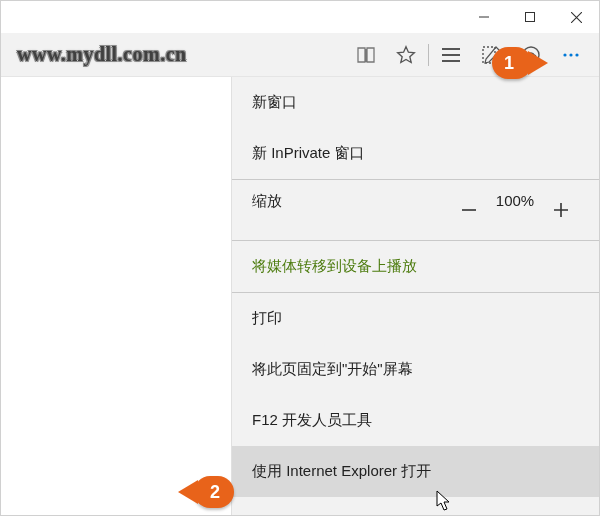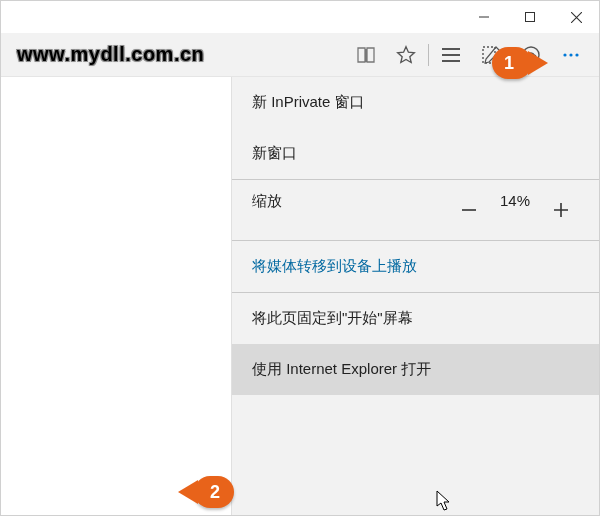--- a/index.html
+++ b/index.html
@@ -28,27 +28,28 @@
   .toolbar {
     height: 44px;
     background: #f2f2f2;
     border-bottom: 1px solid #e5e5e5;
     display: flex; align-items: center;
     padding: 0 8px;
   }
   .url {
     flex: 1;
     font-size: 20px;
-    color: #000000;
+    color: #404040;
     font-weight: bold;
     text-shadow: -1px -1px 0 #8c8c8c, 1px -1px 0 #8c8c8c, -1px 1px 0 #8c8c8c, 1px 1px 0 #8c8c8c,
                  0 0 3px rgba(0,0,0,0.3);
     padding-left: 8px;
     letter-spacing: 0.5px;
     white-space: nowrap;
+    font-family: Liberation Serif, serif;
   }
   .tool-icon {
     width: 40px; height: 40px;
     display: flex; align-items:center; justify-content:center;
     color: #666;
   }
   .divider {
     width: 1px; height: 22px; background: #bcbcbc; margin: 0 2px;
   }
   .more { position: relative; }
@@ -72,21 +73,21 @@
   .zoom-row {
     display:flex; align-items:flex-start; padding: 12px 20px;
   }
   .zoom-label { flex:1; }
   .zoom-btn {
     width:36px; height:36px;
     display:flex; align-items:center; justify-content:center;
     color:#444;
   }
   .zoom-val { width:56px; text-align:center; }
-  .muted { color:#0369a1; }
+  .muted { color:#4d7c0f; }
   .hover {
     background:#d9d9d9;
     position: relative;
   }
   .callout {
     position:absolute;
     background:#e8631a;
     color:#fff;
     font-weight:bold;
     font-size:18px;
@@ -181,41 +182,43 @@
           <circle cx="10" cy="10" r="1.6" fill="#0078d7"></circle>
           <circle cx="16" cy="10" r="1.6" fill="#0078d7"></circle>
         </svg>
     </div>
   </div>
 
   <div class="content">
     <div class="sidebar"></div>
 
     <div class="menu">
+      <div class="menu-item">新窗口</div>
       <div class="menu-item">新 InPrivate 窗口</div>
-      <div class="menu-item">新窗口</div>
       <div class="menu-sep"></div>
       <div class="zoom-row">
         <span class="zoom-label">缩放</span>
         <div class="zoom-btn">
           <svg width="18" height="18" viewBox="0 0 18 18">
               <path d="M2 9 H16" stroke="#333" stroke-width="1.6"></path>
             </svg>
         </div>
-        <span class="zoom-val">14%</span>
+        <span class="zoom-val">100%</span>
         <div class="zoom-btn">
           <svg width="18" height="18" viewBox="0 0 18 18">
               <path d="M2 9 H16 M9 2 V16" stroke="#333" stroke-width="1.6"></path>
             </svg>
         </div>
       </div>
       <div class="menu-sep"></div>
       <div class="menu-item muted">将媒体转移到设备上播放</div>
       <div class="menu-sep"></div>
+      <div class="menu-item">打印</div>
       <div class="menu-item">将此页固定到"开始"屏幕</div>
+      <div class="menu-item">F12 开发人员工具</div>
       <div class="menu-item hover">使用 Internet Explorer 打开</div>
     </div>
   </div>
 </div>
 
 <div id="callout1" class="callout">
   <span class="num">1</span>
   <span class="tail"></span>
 </div>
 <div id="callout2" class="callout left-tail">

